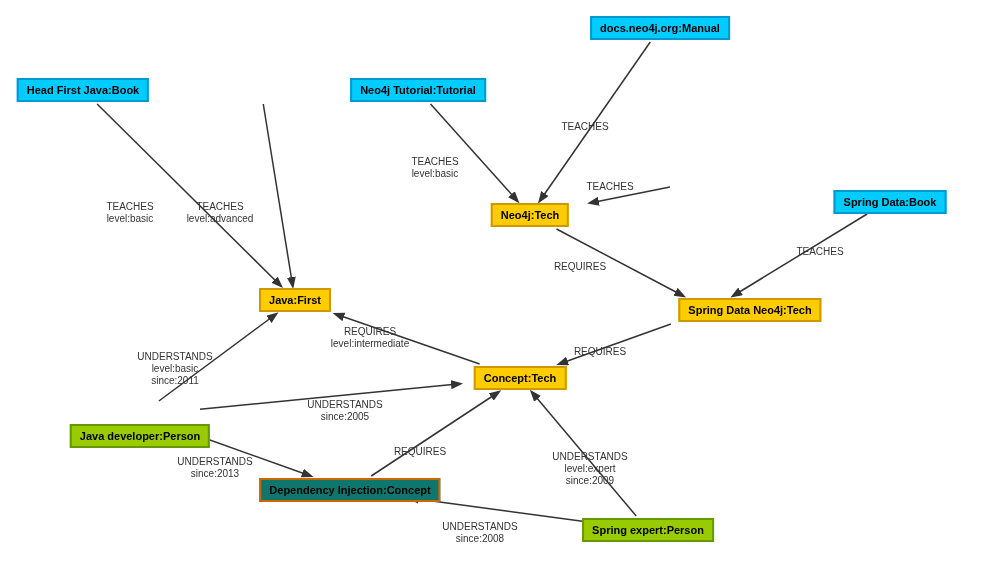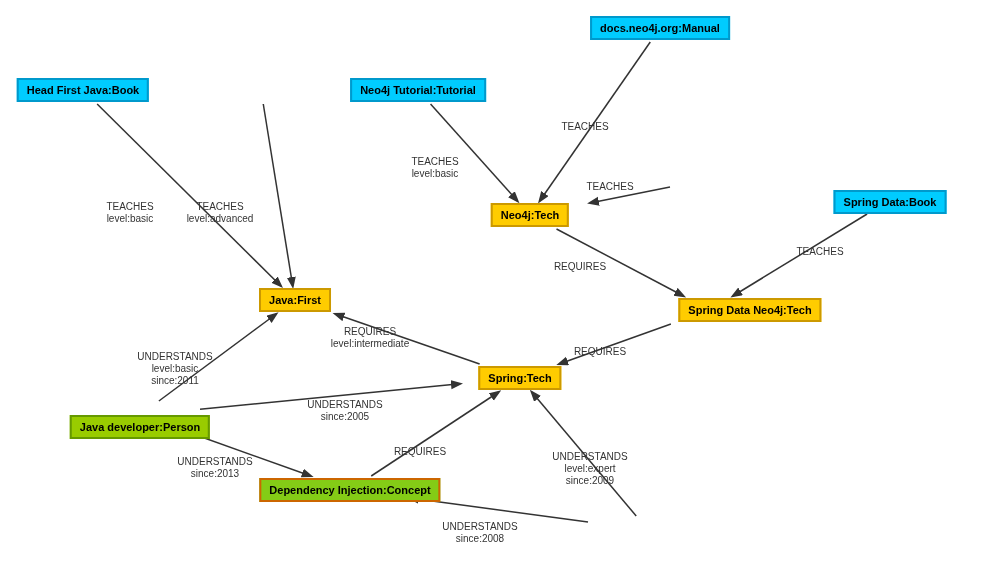--- a/index.html
+++ b/index.html
@@ -42,21 +42,21 @@
     .node-tech {
       background-color: #ffcc00;
       border-color: #cc9900;
       text-align: center;
     }
     .node-person {
       background-color: #99cc00;
       border-color: #669900;
     }
     .node-concept {
-      background-color: #84cc16;
+      background-color: #0f766e;
       border-color: #cc6600;
     }
     .edge-label {
       font-size: 10px;
       fill: #333;
       font-family: Arial, sans-serif;
     }
     marker#arrow path {
       fill: #333;
     }
@@ -101,17 +101,18 @@
       <text x="480" y="530" text-anchor="middle"><tspan x="480" dy="0" class="edge-label">UNDERSTANDS</tspan><tspan x="480" dy="12" class="edge-label">since:2008</tspan></text>
       <line x1="371.25" y1="476" x2="498.75" y2="392" stroke="#333" stroke-width="1.5" marker-end="url(#arrow)"></line>
       <text x="420" y="455" text-anchor="middle"><tspan x="420" dy="0" class="edge-label">REQUIRES</tspan></text>
     </svg>
 <div class="node node-book" style="left: 83px; top: 90px;">Head First Java:Book</div>
     <div class="node node-book" style="left: 418px; top: 90px;">Neo4j Tutorial:Tutorial</div>
     <div class="node node-book" style="left: 660px; top: 28px;">docs.neo4j.org:Manual</div>
     <div class="node node-book" style="left: 890px; top: 202px;">Spring Data:Book</div>
     <div class="node node-tech" style="left: 295px; top: 300px;">Java:First</div>
     <div class="node node-tech" style="left: 530px; top: 215px;">Neo4j:Tech</div>
-    <div class="node node-tech" style="left: 520px; top: 378px;">Spring:Tech</div>
+    <div class="node node-tech" style="left: 520px; top: 378px;">Concept:Tech</div>
     <div class="node node-tech" style="left: 710px; top: 310px; margin-left: 40px;">Spring Data Neo4j:Tech</div>
-    <div class="node node-person" style="left: 140px; top: 427px;">Java developer:Person</div>
+    <div class="node node-person" style="left: 140px; top: 436px;">Java developer:Person</div>
+    <div class="node node-person" style="left: 648px; top: 530px;">Spring expert:Person</div>
     <div class="node node-concept" style="left: 350px; top: 490px;">Dependency Injection:Concept</div>
   </div>
 
 </body></html>

